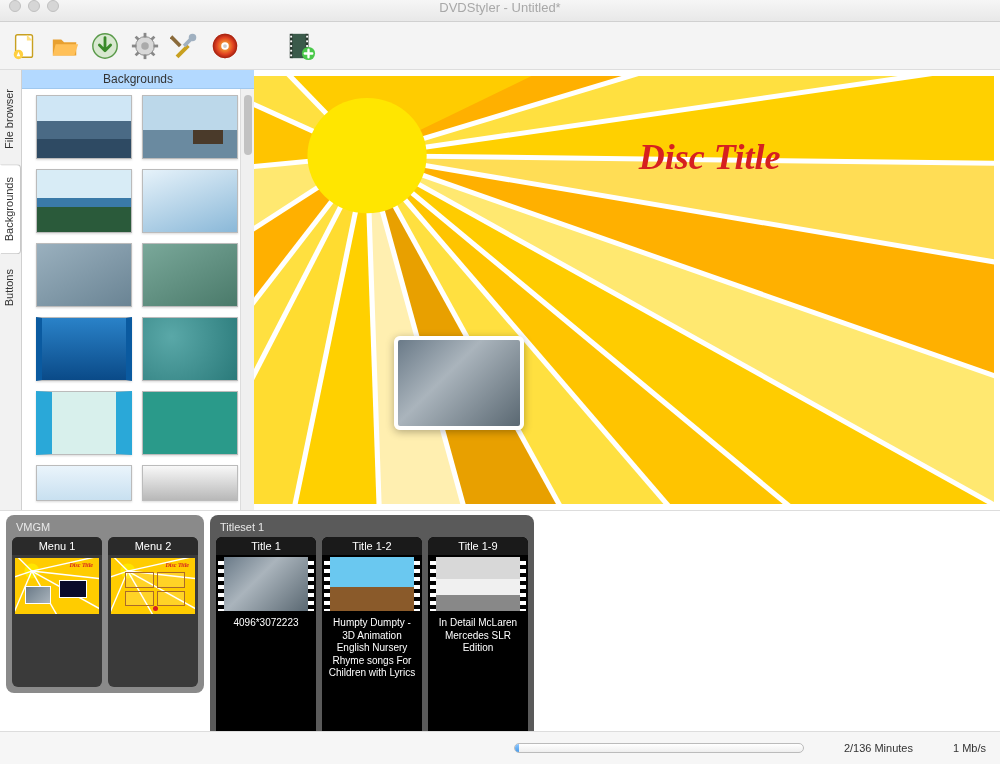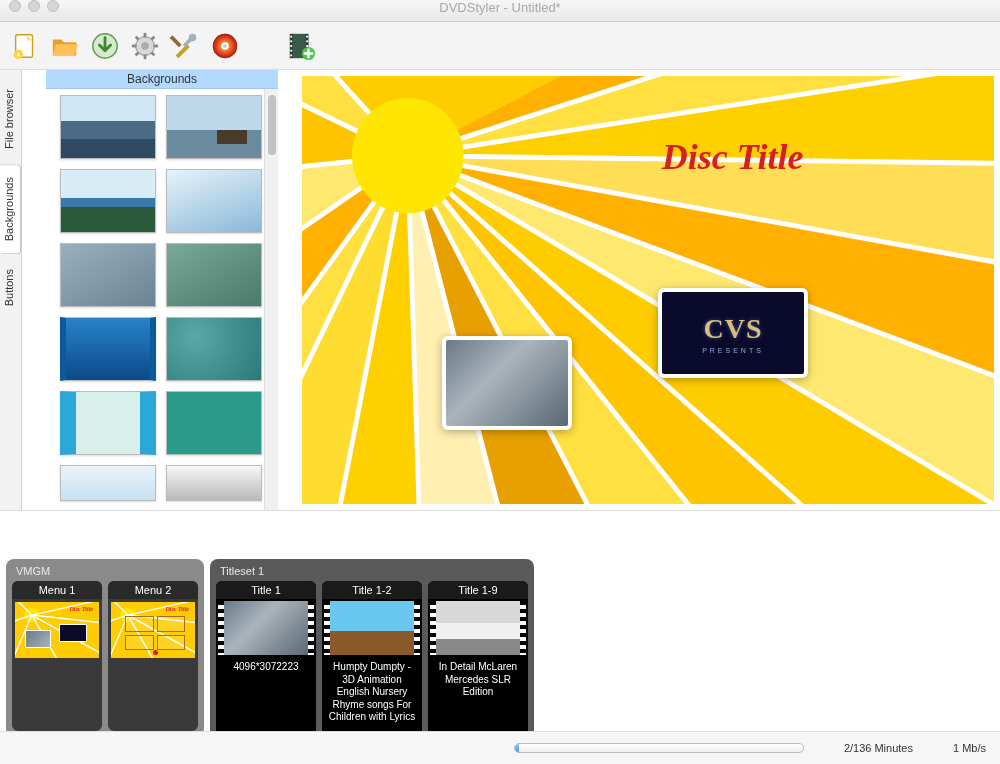--- a/index.html
+++ b/index.html
@@ -11,21 +11,21 @@
 .traffic span { width: 12px; height: 12px; border-radius: 50%; background: #d6d6d6; border:1px solid #c0c0c0; }
 .titlebar-title { position: absolute; width: 100%; text-align: center; color: #a8a8a8; font-size: 13px; pointer-events:none; }
 
 
 .toolbar { height: 48px; background: #f4f4f4; display: flex; align-items: center; padding: 0 8px; gap: 6px; border-bottom:1px solid #ddd; }
 .tb-btn { width: 34px; height: 34px; display:flex; align-items:center; justify-content:center; border-radius:4px; }
 .tb-btn svg { width: 30px; height: 30px; }
 .tb-sep { width: 30px; }
 
 
-.main { display:flex; height: 440px; background: #fff; gap: 24px; }
+.main { display:flex; height: 440px; background: #fff; }
 .side-tabs { width: 22px; display:flex; flex-direction:column; background:#f2f2f2; border-right:1px solid #d0d0d0; padding-top: 6px; }
 .side-tab { writing-mode: vertical-rl; transform: rotate(180deg); padding: 12px 2px; font-size:11px; color:#333; text-align:center; border:1px solid transparent; border-radius:4px 0 0 4px; margin-bottom:2px; }
 .side-tab.active { background:#fff; border-color:#c8c8c8; border-right-color:#fff; }
 
 .left-panel { width: 232px; background:#fff; display:flex; flex-direction:column; }
 .panel-header { background:#b3d9ff; text-align:center; font-size:12px; color:#333; padding:2px 0; border-bottom:1px solid #a0c8ee; }
 .bg-grid { flex:1; overflow:hidden; padding:6px 6px 0 14px; display:grid; grid-template-columns: 1fr 1fr; gap:10px 10px; align-content:start; }
 .bg-thumb { width: 96px; height: 64px; border:1px solid #bbb; box-shadow:0 1px 2px rgba(0,0,0,.15); }
 .scroll-gutter { width:14px; background:#f0f0f0; border-left:1px solid #ddd; position:relative; }
 .scroll-thumb { position:absolute; top:6px; left:3px; width:8px; height:60px; background:#c2c2c2; border-radius:4px; }
@@ -35,21 +35,21 @@
 .canvas svg.sun { position:absolute; inset:0; width:100%; height:100%; }
 .disc-title { position:absolute; top:60px; left:52%; font-family: Georgia, 'Times New Roman', serif; font-size:36px; font-weight:bold; font-style:italic; color:#d62020; }
 .clip { position:absolute; border:4px solid #fff; border-radius:6px; box-shadow:0 2px 8px rgba(0,0,0,.3); }
 .clip1 { top:260px; left:140px; width:130px; height:94px; background:linear-gradient(135deg,#6a7a88,#aab4bc 40%,#5a6872); }
 .clip2 { top:212px; left:356px; width:150px; height:90px; background:#0a0a2a; display:flex; flex-direction:column; align-items:center; justify-content:center; color:#c8b060; }
 .clip2 .cvs { font-family: Georgia, serif; font-weight:bold; font-size:28px; letter-spacing:1px; color:#d8be78; text-shadow:0 0 4px #3a4a9a; }
 .clip2 .presents { font-size:7px; letter-spacing:3px; color:#9aa8d8; margin-top:2px; }
 
 
 .timeline { height: 228px; background:#fff; padding:4px 6px; display:flex; gap:6px; align-items:flex-start; border-top:1px solid #ddd; }
-.tl-group { background:#8a8a8a; border-radius:8px; padding:4px 6px 6px 6px; display:flex; flex-direction:column;margin-top:44px; }
+.tl-group { background:#8a8a8a; border-radius:8px; padding:4px 6px 6px 6px; display:flex; flex-direction:column; }
 .tl-group.dark { background:#5a5a5a; }
 .tl-group-title { color:#e8e8e8; font-size:11px; padding:2px 4px 4px 4px; }
 .tl-items { display:flex; gap:6px; }
 .tl-item { width: 90px; background:#000; border-radius:6px; overflow:hidden; display:flex; flex-direction:column; }
 .tl-item.menu { background:#3a3a3a; height: 150px;}
 .tl-item-title { background:#1a1a1a; color:#fff; font-size:11px; text-align:center; padding:3px 0; }
 .tl-item.menu .tl-item-title { background:#2a2a2a; }
 .tl-thumb { height:54px; position:relative; margin:2px 2px; }
 .film-edge { position:absolute; top:0; bottom:0; width:6px; background:repeating-linear-gradient(#000 0 4px,#fff 4px 8px); }
 .film-edge.l { left:0; } .film-edge.r { right:0; }
@@ -260,24 +260,20 @@
               <line x1="0" y1="0" x2="-300" y2="200"></line>
               <line x1="0" y1="0" x2="-300" y2="30"></line>
               <line x1="0" y1="0" x2="-300" y2="-140"></line>
               <line x1="0" y1="0" x2="-300" y2="-320"></line>
           </g>
           <circle r="58" fill="#ffe600"></circle>
         </g>
       </svg>
       <div class="disc-title">Disc Title</div>
       <div class="clip clip1"></div>
-      <div class="clip clip2">
-        <div class="cvs">CVS</div>
-        <div class="presents">PRESENTS</div>
-      </div>
     </div>
   </div>
 </div>
 
 <div class="timeline">
   <div class="tl-group">
     <div class="tl-group-title">VMGM</div>
     <div class="tl-items">
       <div class="tl-item menu">
         <div class="tl-item-title">Menu 1</div>

